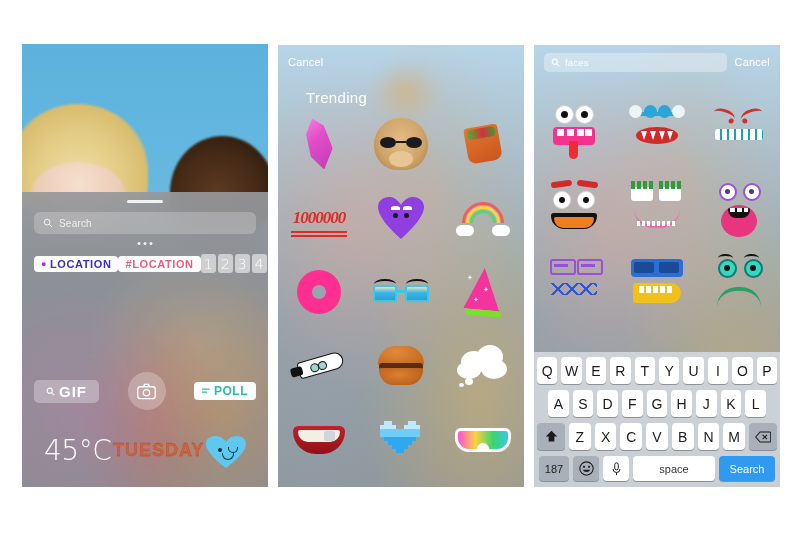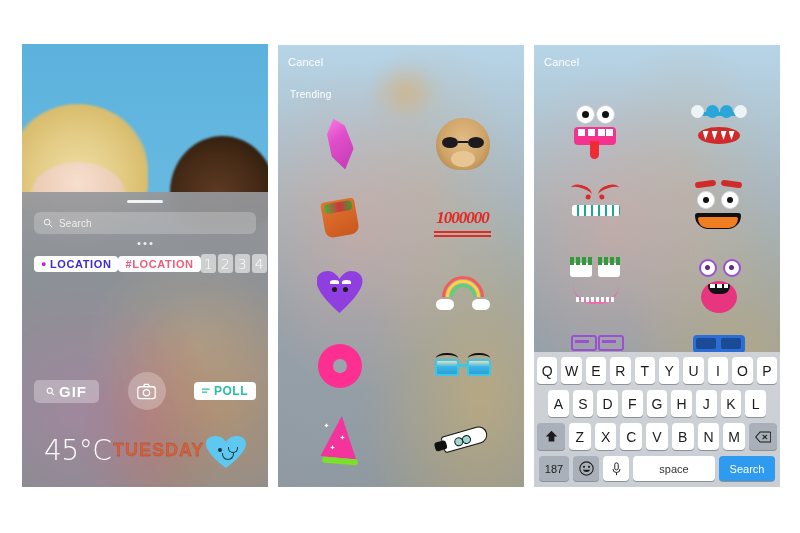--- a/index.html
+++ b/index.html
@@ -147,25 +147,25 @@
     position:absolute; left:0; right:0; top:0; height:34px;
     display:flex; align-items:center; padding:0 10px; box-sizing:border-box; gap:8px;
   }
   .srch {
     flex:1; height:19px; border-radius:5px; background: rgba(255,255,255,.34);
     display:flex; align-items:center; gap:5px; padding:0 7px; box-sizing:border-box;
   }
   .srch .txt { font-size:9.5px; color: rgba(255,255,255,.92); letter-spacing:.2px; }
   .srch .caret { width:1px; height:11px; background:#fff; display:inline-block; }
   .cancel { color:#fff; font-size:11px; letter-spacing:.2px; }
-  .trending { position:absolute; left:12px; top:44px; color:#fff; font-size:10px; letter-spacing:.3px; }
+  .trending { position:absolute; left:28px; top:44px; color:#fff; font-size:15px; letter-spacing:.3px; }
 
   .grid {
     position:absolute; left:0; right:0; top:62px; bottom:0;
-    display:grid; grid-template-columns: repeat(2, 1fr);
+    display:grid; grid-template-columns: repeat(3, 1fr);
     grid-auto-rows: 74px; justify-items:center; align-items:center;
   }
   .grid-3 { top:50px; grid-auto-rows: 76px; bottom:auto; height:228px; }
   .cell { width:64px; height:64px; position:relative; display:flex; align-items:center; justify-content:center; }
 
   
   .s-crystal { width:26px; height:52px;
     background: linear-gradient(150deg,#ff7de6 0%,#e04ec9 40%,#c13bb2 100%);
     clip-path: polygon(38% 0, 78% 16%, 100% 62%, 56% 100%, 12% 72%, 6% 28%);
     transform: rotate(-8deg); }
@@ -597,20 +597,27 @@
             <span class="nb"></span>
           </span>
       </div>
     </div>
   </div>
 
   <div class="panel panel-3">
     <div class="giphy-bg"></div>
 
     <div class="topbar">
+      <div class="srch">
+        <svg class="ic" width="9" height="9" viewBox="0 0 16 16">
+          <circle cx="6.6" cy="6.6" r="4.6" fill="none" stroke="#fff" stroke-width="1.8"></circle>
+          <line x1="10.2" y1="10.2" x2="14.5" y2="14.5" stroke="#fff" stroke-width="1.8"></line>
+        </svg>
+        <span class="txt">faces</span>
+      </div>
       <span class="cancel">Cancel</span>
     </div>
 
     <div class="grid grid-3">
       <div class="cell">
         <span class="f-eyes f-a">
             <span class="eye l">
               <i></i>
             </span>
             <span class="eye r">

